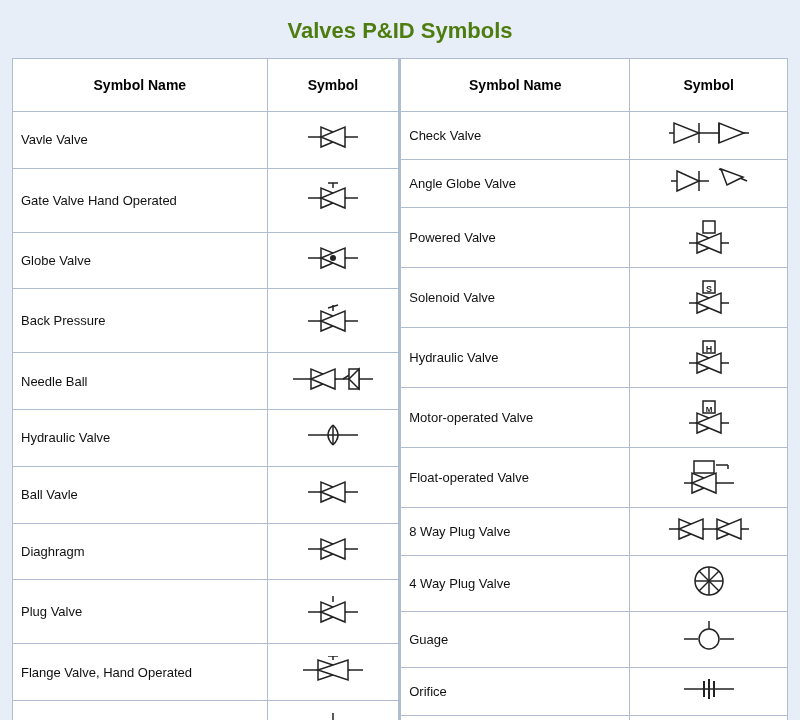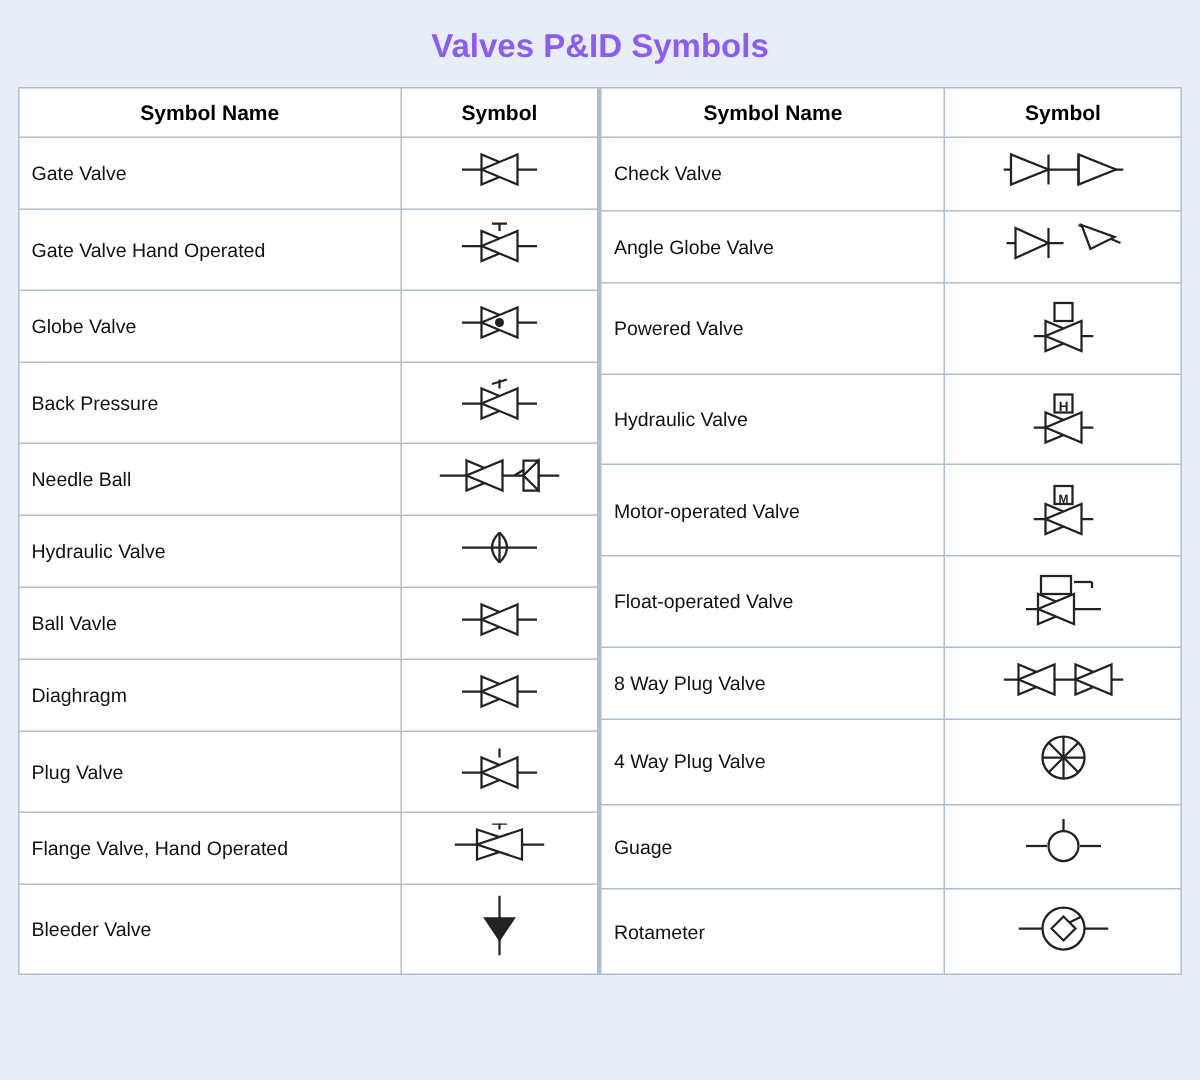--- a/index.html
+++ b/index.html
@@ -10,41 +10,41 @@
       min-height: 720px;
       display: flex;
       flex-direction: column;
       align-items: center;
       padding: 18px 12px 0 12px;
     }
     .page-title {
       font-size: 22px;
       font-weight: bold;
       margin-bottom: 14px;
-      color: #8b5cf6;
+      color: #4d7c0f;
     }
     .tables-wrapper {
       display: flex;
       gap: 0;
       width: 100%;
     }
     table {
       border-collapse: collapse;
       flex: 1;
       background: #fff;
       font-size: 13px;
     }
     table:first-child {
       border-right: 2px solid #b0bcd0;
     }
     th {
       background: #fff;
       font-weight: bold;
       border: 1px solid #b0bcd0;
-      padding: 8px 6px;
+      padding: 18px 6px;
       text-align: center;
       font-size: 14px;
     }
     td {
       border: 1px solid #b0bcd0;
       padding: 7px 8px;
       vertical-align: middle;
     }
     td.name-col {
       text-align: left;
@@ -67,21 +67,21 @@
 
   <table>
     <thead>
       <tr>
         <th>Symbol Name</th>
         <th>Symbol</th>
       </tr>
     </thead>
     <tbody id="left-tbody">
     <tr>
-    <td class="name-col">Gate Valve</td>
+    <td class="name-col">Vavle Valve</td>
     <td class="symbol-col"><svg viewBox="0 0 50 28" width="50" height="28">
               <line x1="0" y1="14" x2="50" y2="14" stroke="#222" stroke-width="1.5"></line>
               <polygon points="13,4 13,24 37,14" fill="white" stroke="#222" stroke-width="1.5"></polygon>
               <polygon points="37,4 37,24 13,14" fill="white" stroke="#222" stroke-width="1.5"></polygon>
             </svg></td>
   </tr>
         <tr>
     <td class="name-col">Gate Valve Hand Operated</td>
     <td class="symbol-col"><svg viewBox="0 0 50 34" width="50" height="34">
               <line x1="0" y1="17" x2="50" y2="17" stroke="#222" stroke-width="1.5"></line>
@@ -207,20 +207,30 @@
     <td class="name-col">Powered Valve</td>
     <td class="symbol-col"><svg viewBox="0 0 40 40" width="40" height="40">
               <line x1="0" y1="28" x2="40" y2="28" stroke="#222" stroke-width="1.5"></line>
               <polygon points="8,18 8,38 32,28" fill="white" stroke="#222" stroke-width="1.5"></polygon>
               <polygon points="32,18 32,38 8,28" fill="white" stroke="#222" stroke-width="1.5"></polygon>
               <rect x="14" y="6" width="12" height="12" fill="white" stroke="#222" stroke-width="1.5"></rect>
               <line x1="20" y1="18" x2="20" y2="18" stroke="#222" stroke-width="1.5"></line>
             </svg></td>
   </tr>
         <tr>
+    <td class="name-col">Solenoid Valve</td>
+    <td class="symbol-col"><svg viewBox="0 0 40 40" width="40" height="40">
+              <line x1="0" y1="28" x2="40" y2="28" stroke="#222" stroke-width="1.5"></line>
+              <polygon points="8,18 8,38 32,28" fill="white" stroke="#222" stroke-width="1.5"></polygon>
+              <polygon points="32,18 32,38 8,28" fill="white" stroke="#222" stroke-width="1.5"></polygon>
+              <rect x="14" y="6" width="12" height="12" fill="white" stroke="#222" stroke-width="1.5"></rect>
+              <text x="20" y="17" font-size="9" text-anchor="middle" font-weight="bold" fill="#222">S</text>
+            </svg></td>
+  </tr>
+        <tr>
     <td class="name-col">Hydraulic Valve</td>
     <td class="symbol-col"><svg viewBox="0 0 40 40" width="40" height="40">
               <line x1="0" y1="28" x2="40" y2="28" stroke="#222" stroke-width="1.5"></line>
               <polygon points="8,18 8,38 32,28" fill="white" stroke="#222" stroke-width="1.5"></polygon>
               <polygon points="32,18 32,38 8,28" fill="white" stroke="#222" stroke-width="1.5"></polygon>
               <rect x="14" y="6" width="12" height="12" fill="white" stroke="#222" stroke-width="1.5"></rect>
               <text x="20" y="17" font-size="9" text-anchor="middle" font-weight="bold" fill="#222">H</text>
             </svg></td>
   </tr>
         <tr>
@@ -267,20 +277,29 @@
         <tr>
     <td class="name-col">Guage</td>
     <td class="symbol-col"><svg viewBox="0 0 50 36" width="50" height="36">
               <circle cx="25" cy="20" r="10" fill="white" stroke="#222" stroke-width="1.5"></circle>
               <line x1="0" y1="20" x2="14" y2="20" stroke="#222" stroke-width="1.5"></line>
               <line x1="36" y1="20" x2="50" y2="20" stroke="#222" stroke-width="1.5"></line>
               <line x1="25" y1="10" x2="25" y2="2" stroke="#222" stroke-width="1.5"></line>
             </svg></td>
   </tr>
         <tr>
+    <td class="name-col">Orifice</td>
+    <td class="symbol-col"><svg viewBox="0 0 50 28" width="50" height="28">
+              <line x1="0" y1="14" x2="50" y2="14" stroke="#222" stroke-width="1.5"></line>
+              <line x1="20" y1="6" x2="20" y2="22" stroke="#222" stroke-width="2"></line>
+              <line x1="25" y1="4" x2="25" y2="24" stroke="#222" stroke-width="2"></line>
+              <line x1="30" y1="6" x2="30" y2="22" stroke="#222" stroke-width="2"></line>
+            </svg></td>
+  </tr>
+        <tr>
     <td class="name-col">Rotameter</td>
     <td class="symbol-col"><svg viewBox="0 0 60 36" width="60" height="36">
               <circle cx="30" cy="18" r="14" fill="white" stroke="#222" stroke-width="1.5"></circle>
               <line x1="0" y1="18" x2="16" y2="18" stroke="#222" stroke-width="1.5"></line>
               <line x1="44" y1="18" x2="60" y2="18" stroke="#222" stroke-width="1.5"></line>
               <polygon points="30,10 38,18 30,26 22,18" fill="white" stroke="#222" stroke-width="1.5"></polygon>
               <line x1="34" y1="14" x2="42" y2="10" stroke="#222" stroke-width="1.5"></line>
             </svg></td>
   </tr>
       </tbody>

